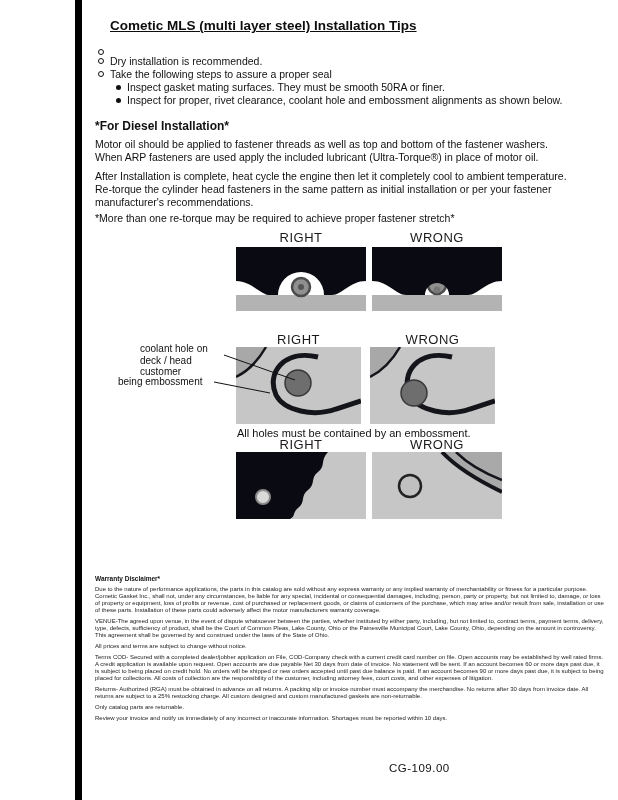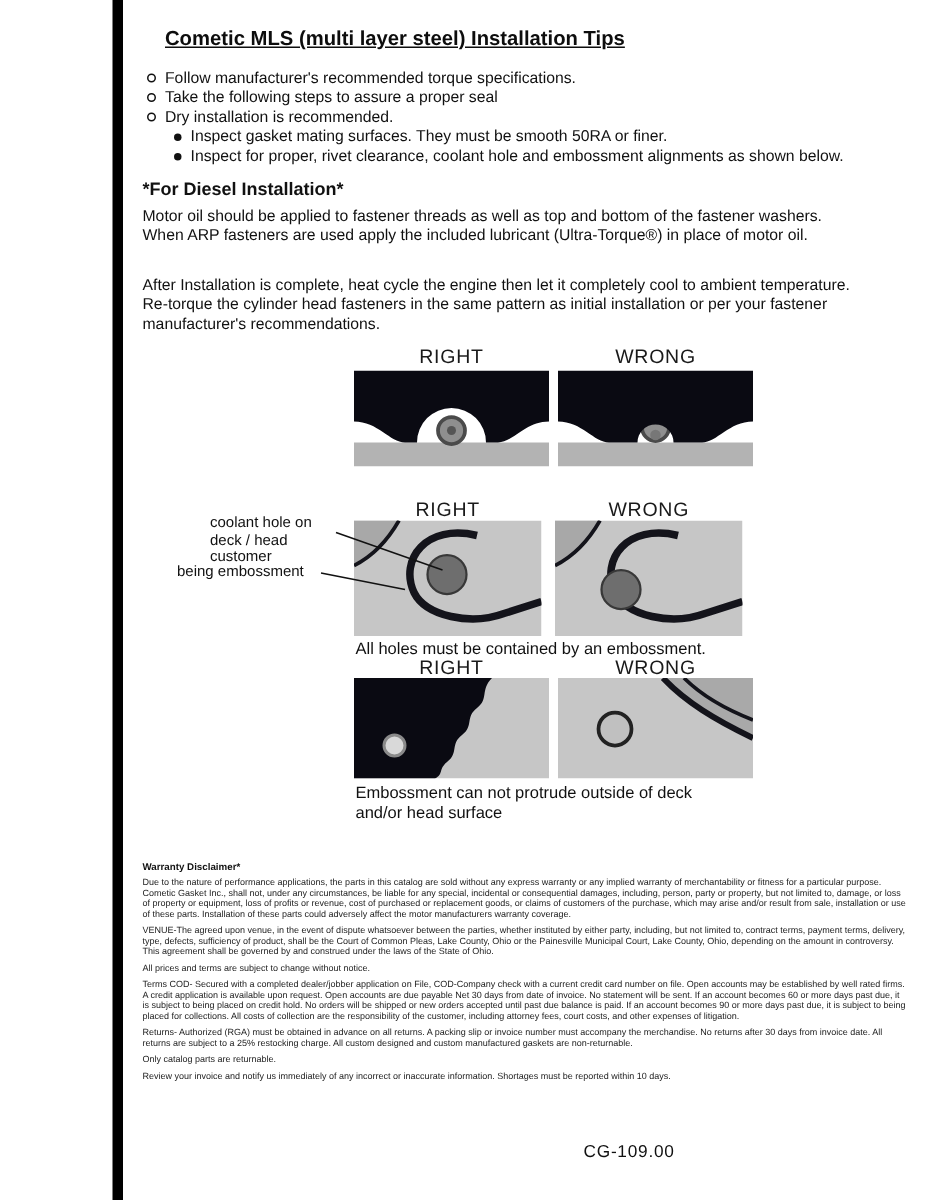--- a/index.html
+++ b/index.html
@@ -15,21 +15,21 @@
   .tip-row { display:flex; align-items:flex-start; }
   .tip-row.sub { padding-left:18px; }
   .b-open { width:6px; height:6px; border:1.2px solid #111; border-radius:50%;
             margin:3px 6px 0 0; flex:0 0 auto; }
   .b-fill { width:5px; height:5px; background:#111; border-radius:50%;
             margin:4px 6px 0 0; flex:0 0 auto; }
 
   .diesel-heading { position:absolute; left:95px; top:119px; font-size:12px; font-weight:bold; }
   .para { position:absolute; left:95px; width:478px; font-size:10.5px; line-height:13px; }
   .para1 { top:138px; }
-  .para2 { top:184px; }
+  .para2 { top:170px; }
   .retorque-note { position:absolute; left:95px; top:212px; font-size:10.5px; }
 
   .diag-label { position:absolute; font-size:13px; letter-spacing:0.5px; color:#1a1a1a;
                 text-align:center; }
   .diag-panel { position:absolute; display:block; }
   .diag-caption { position:absolute; font-size:11px; line-height:13px; color:#111;
                   white-space:pre-line; }
   .callout { position:absolute; font-size:10px; line-height:11.5px; color:#111;
              white-space:pre-line; }
   .leader-overlay { position:absolute; left:0; top:0; width:618px; height:800px;
@@ -47,43 +47,43 @@
 
 <div class="page">
 
   <div class="left-rule"></div>
 
   <div class="title">Cometic MLS (multi layer steel) Installation Tips</div>
 
   <div class="tips">
     <div class="tip-row">
       <span class="b-open"></span>
-      <span>Follow manufacturer's recommended torque specifications.</span>
+    </div>
+    <div class="tip-row">
+      <span class="b-open"></span>
+      <span>Dry installation is recommended.</span>
     </div>
     <div class="tip-row">
       <span class="b-open"></span>
       <span>Take the following steps to assure a proper seal</span>
-    </div>
-    <div class="tip-row">
-      <span class="b-open"></span>
-      <span>Dry installation is recommended.</span>
     </div>
     <div class="tip-row sub">
       <span class="b-fill"></span>
       <span>Inspect gasket mating surfaces.  They must be smooth 50RA or finer.</span>
     </div>
     <div class="tip-row sub">
       <span class="b-fill"></span>
       <span>Inspect for proper, rivet clearance, coolant hole and embossment alignments as shown below.</span>
     </div>
   </div>
 
   <div class="diesel-heading">*For Diesel Installation*</div>
   <div class="para para1">Motor oil should be applied to fastener threads as well as top and bottom of the fastener washers. When ARP fasteners are used apply the included lubricant (Ultra-Torque®) in place of motor oil.</div>
   <div class="para para2">After Installation is complete, heat cycle the engine then let it completely cool to ambient temperature. Re-torque the cylinder head fasteners in the same pattern as initial installation or per your fastener manufacturer's recommendations.</div>
+  <div class="retorque-note">*More than one re-torque may be required to achieve proper fastener stretch*</div>
 
   <div class="diag-label" style="left:236px; top:230px; width:130px;">RIGHT</div>
   <div class="diag-label" style="left:372px; top:230px; width:130px;">WRONG</div>
 
   <svg class="diag-panel" style="left:236px; top:247px;" width="130" height="64" viewBox="0 0 130 64">
     <rect width="130" height="64" fill="#ffffff"></rect>
     <rect x="0" y="48" width="130" height="16" fill="#b3b3b3"></rect>
     <path d="M0 0 H130 V34 C114 34 106 48 96 48 L88 48 A23 23 0 0 0 42 48 L34 48 C24 48 16 34 0 34 Z" fill="#0a0a12"></path>
     <circle cx="65" cy="40" r="9" fill="#8f8f8f" stroke="#4a4a4a" stroke-width="2.5"></circle>
     <circle cx="65" cy="40" r="3" fill="#555555"></circle>
@@ -133,22 +133,20 @@
   </svg>
 
   <svg class="diag-panel" style="left:372px; top:452px;" width="130" height="67" viewBox="0 0 130 67">
     <rect width="130" height="67" fill="#c6c6c6"></rect>
     <path d="M70 0 H130 V40 C105 28 85 16 70 0 Z" fill="#a9a9a9"></path>
     <path d="M70 0 C85 16 105 28 130 40" fill="none" stroke="#14141b" stroke-width="4"></path>
     <path d="M84 0 C96 12 112 21 130 28" fill="none" stroke="#14141b" stroke-width="2.5"></path>
     <circle cx="38" cy="34" r="11" fill="#c0c0c0" stroke="#222222" stroke-width="2.5"></circle>
   </svg>
 
-  <div class="diag-caption" style="left:237px; top:523px;">Embossment can not protrude outside of deck
-and/or head surface</div>
 
   <svg class="leader-overlay">
     <line x1="224" y1="355" x2="295" y2="380" stroke="#111" stroke-width="1"></line>
     <line x1="214" y1="382" x2="270" y2="393" stroke="#111" stroke-width="1"></line>
   </svg>
 
   <div class="warranty">
     <h2>Warranty Disclaimer*</h2>
     <p>Due to the nature of performance applications, the parts in this catalog are sold without any express warranty or any implied warranty of merchantability or fitness for a particular purpose.  Cometic Gasket Inc., shall not, under any circumstances, be liable for any special, incidental or consequential damages, including, person, party or property, but not limited to, damage, or loss of property or equipment, loss of profits or revenue, cost of purchased or replacement goods, or claims of customers of the purchase, which may arise and/or result from sale, installation or use of these parts.  Installation of these parts could adversely affect the motor manufacturers warranty coverage.</p>
     <p>VENUE-The agreed upon venue, in the event of dispute whatsoever between the parties, whether instituted by either party, including, but not limited to, contract terms, payment terms, delivery, type, defects, sufficiency of product, shall be the Court of Common Pleas, Lake County, Ohio or the Painesville Municipal Court, Lake County, Ohio, depending on the amount in controversy. This agreement shall be governed by and construed under the laws of the State of Ohio.</p>

